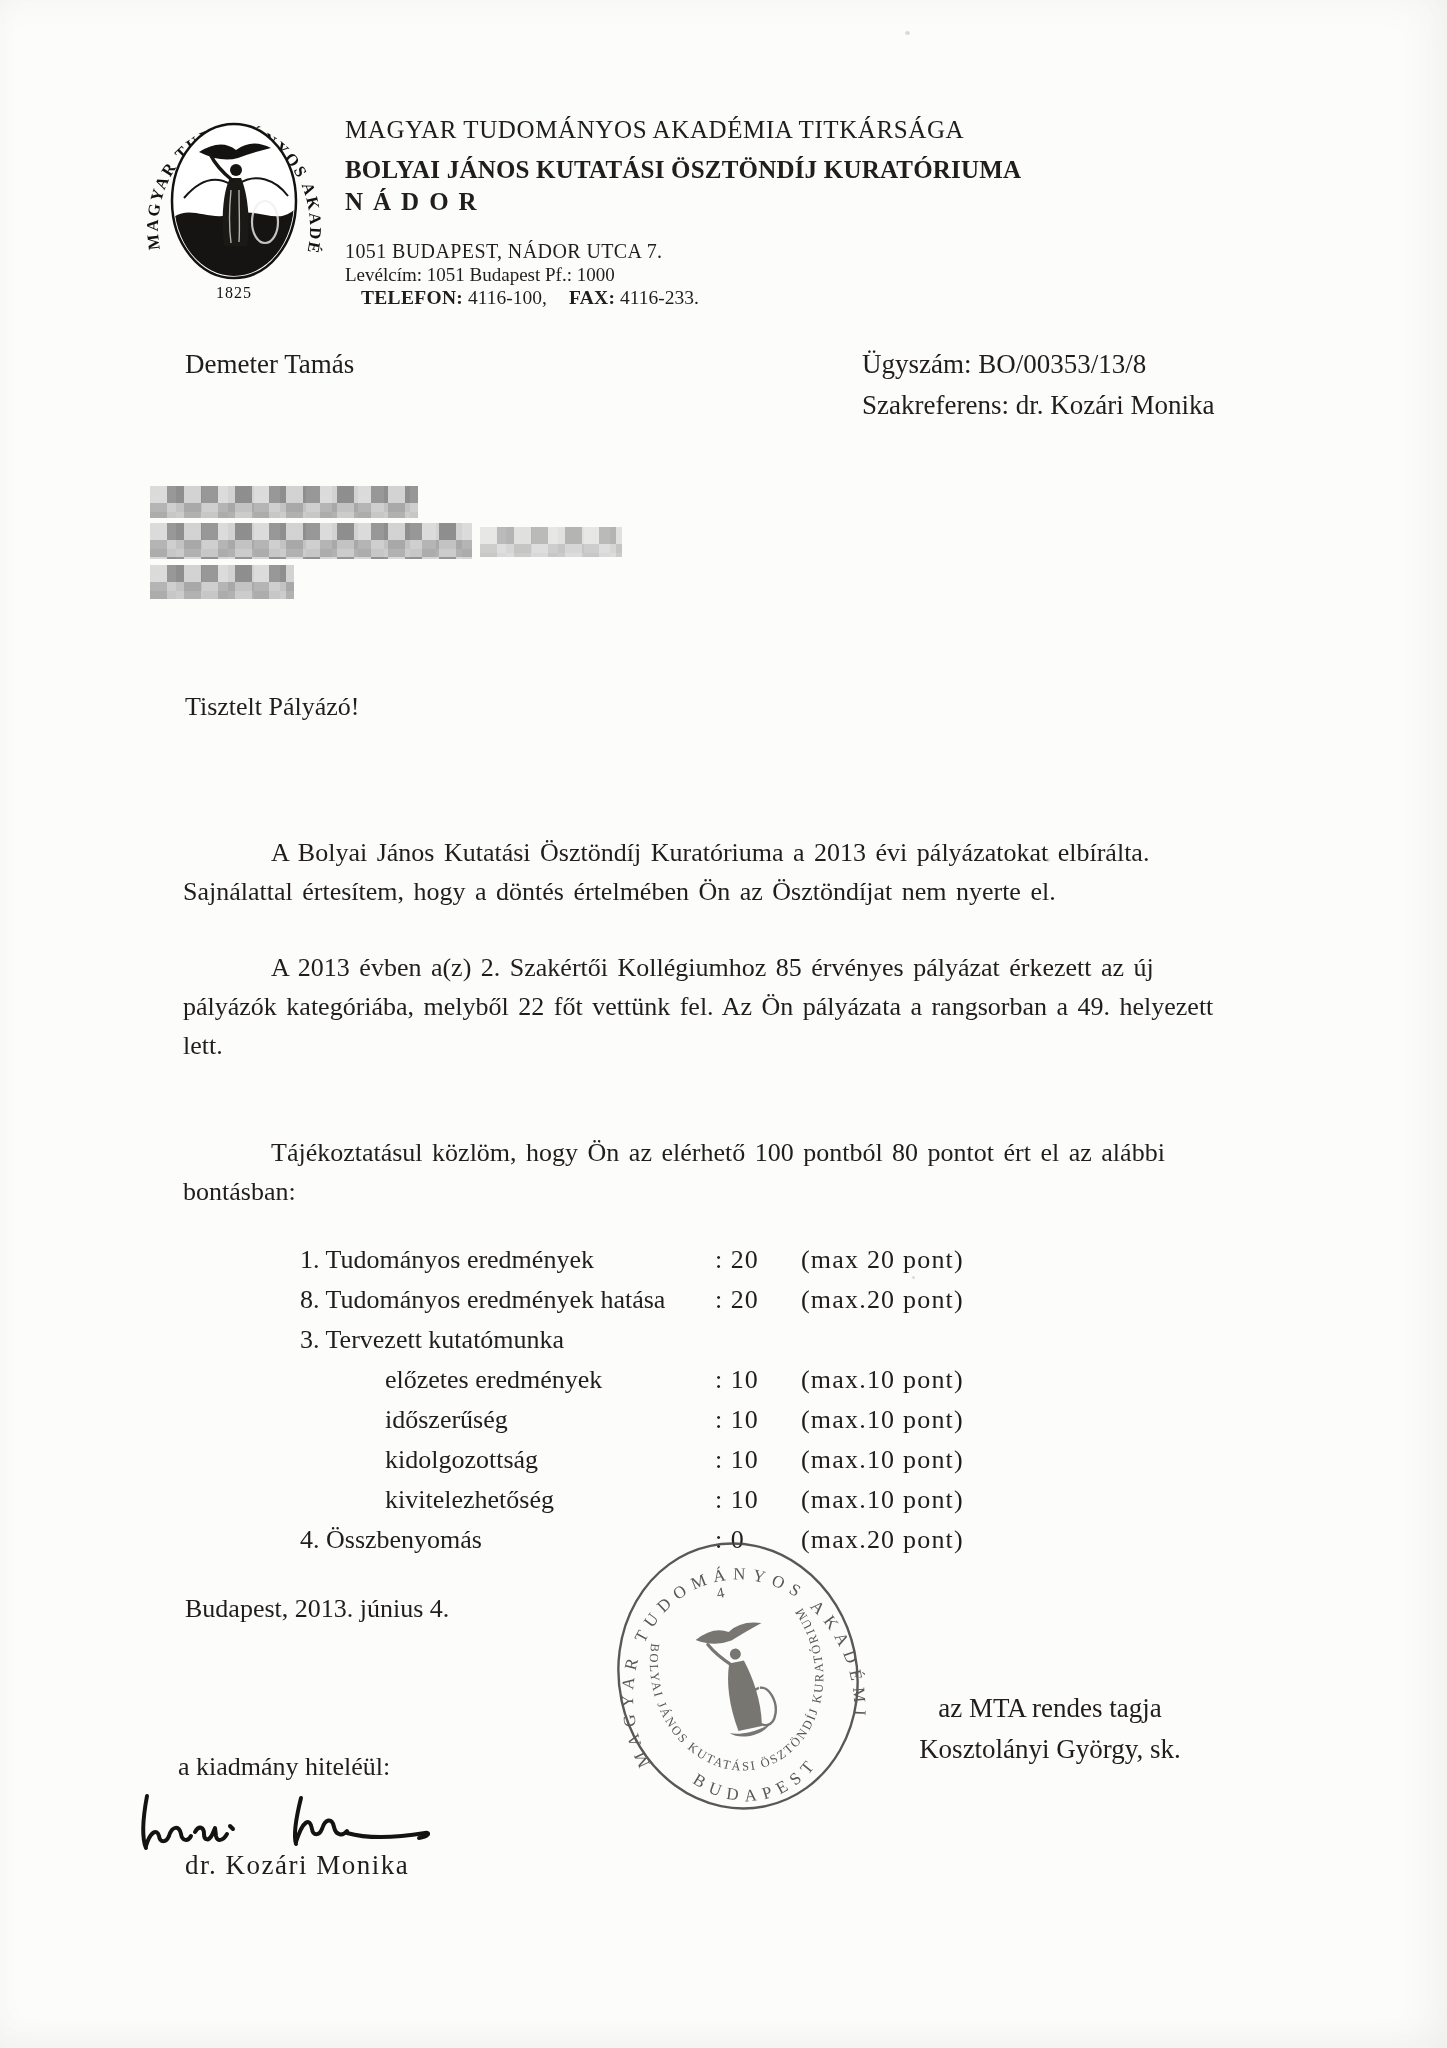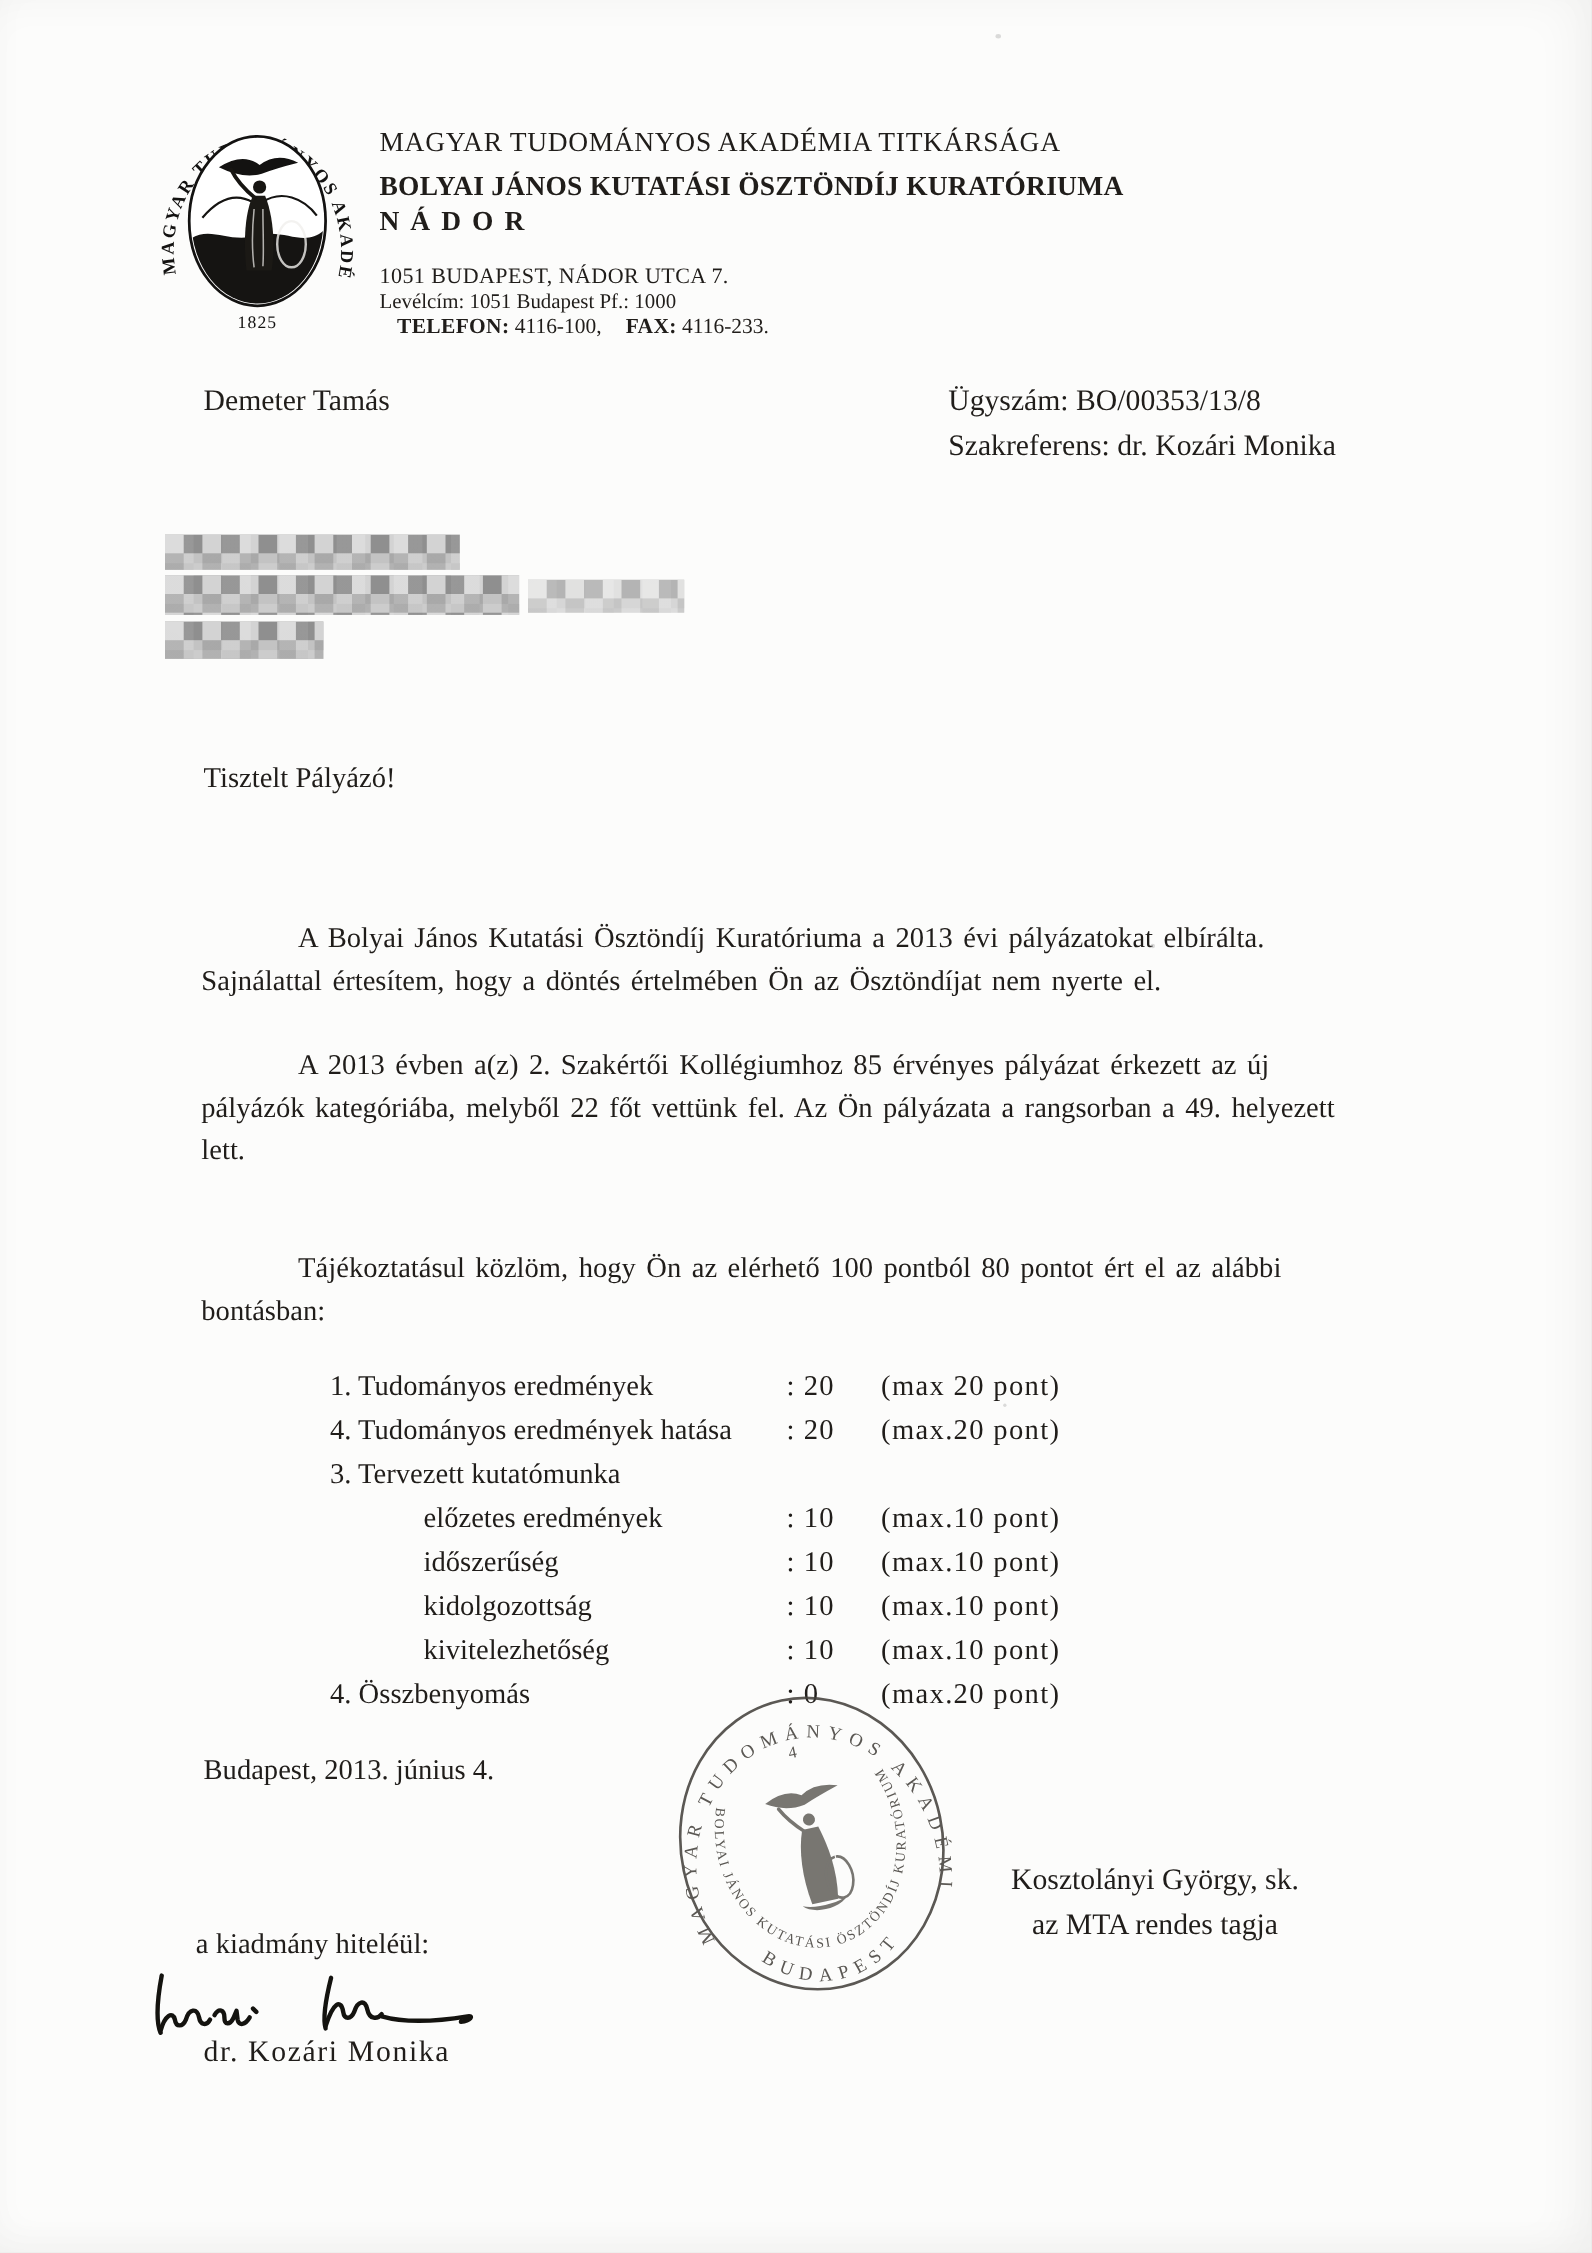--- a/index.html
+++ b/index.html
@@ -111,21 +111,21 @@
   <p class="para p3">Tájékoztatásul közlöm, hogy Ön az elérhető 100 pontból 80 pontot ért el az alábbi
 bontásban:</p>
 
   <div class="score-table">
       <div class="score-row">
         <span class="s-label">1. Tudományos eredmények</span>
         <span class="s-val">: 20</span>
         <span class="s-max">(max 20 pont)</span>
       </div>
       <div class="score-row">
-        <span class="s-label">4. Tudományos eredmények hatása</span>
+        <span class="s-label">8. Tudományos eredmények hatása</span>
         <span class="s-val">: 20</span>
         <span class="s-max">(max.20 pont)</span>
       </div>
       <div class="score-row">
         <span class="s-label">3. Tervezett kutatómunka</span>
         <span class="s-val"></span>
         <span class="s-max"></span>
       </div>
       <div class="score-row sub">
         <span class="s-label">előzetes eredmények</span>
@@ -150,22 +150,22 @@
       <div class="score-row">
         <span class="s-label">4. Összbenyomás</span>
         <span class="s-val">: 0</span>
         <span class="s-max">(max.20 pont)</span>
       </div>
     </div>
 
   <div class="abs date-line">Budapest, 2013. június 4.</div>
 
   <div class="abs signer">
+    <div>az MTA rendes tagja</div>
     <div>Kosztolányi György, sk.</div>
-    <div>az MTA rendes tagja</div>
   </div>
 
   <div class="abs attest-label">a kiadmány hiteléül:</div>
 
   <svg class="abs sig-svg" width="310" height="78" viewBox="0 0 310 78">
     <g fill="none" stroke="#14130f" stroke-width="4" stroke-linecap="round" stroke-linejoin="round">
       <path d="M14,8 C11,24 8,48 13,60"></path>
       <path d="M13,58 C17,44 24,40 26,48 C27,55 33,55 36,48 C39,38 46,37 48,46 C49,53 55,54 58,48"></path>
       <path d="M62,44 C66,37 71,39 71,46 C71,53 76,53 79,47 L82,40 L83,48 C84,54 90,53 94,46"></path>
       <path d="M97,38 l3,3"></path>

